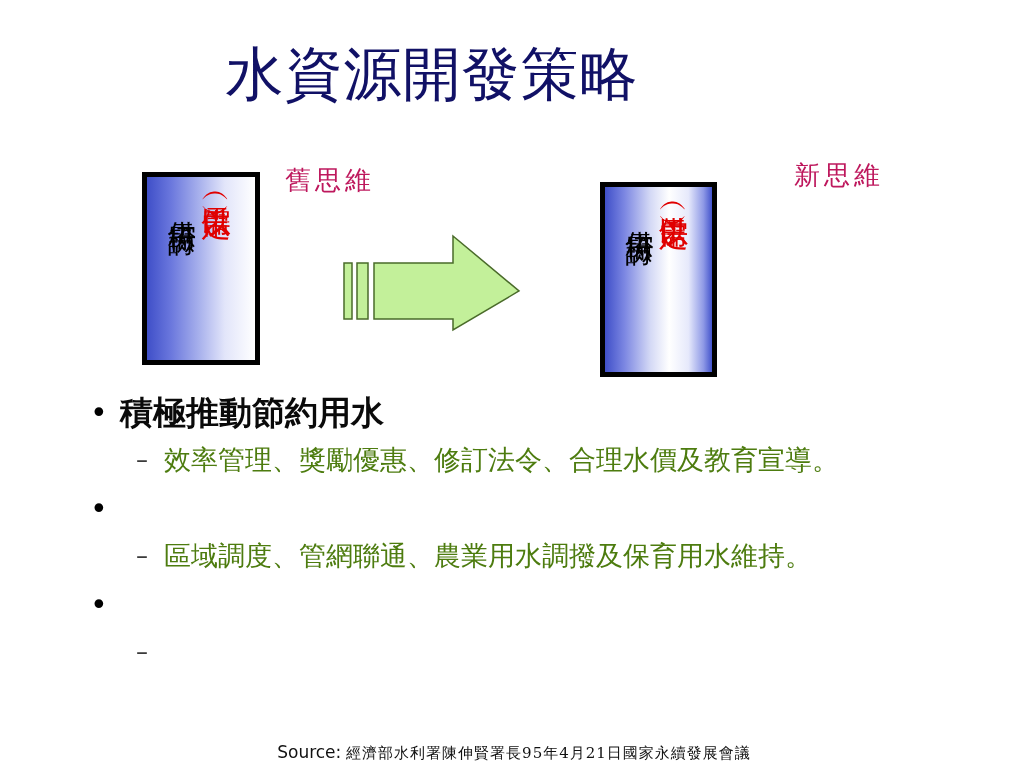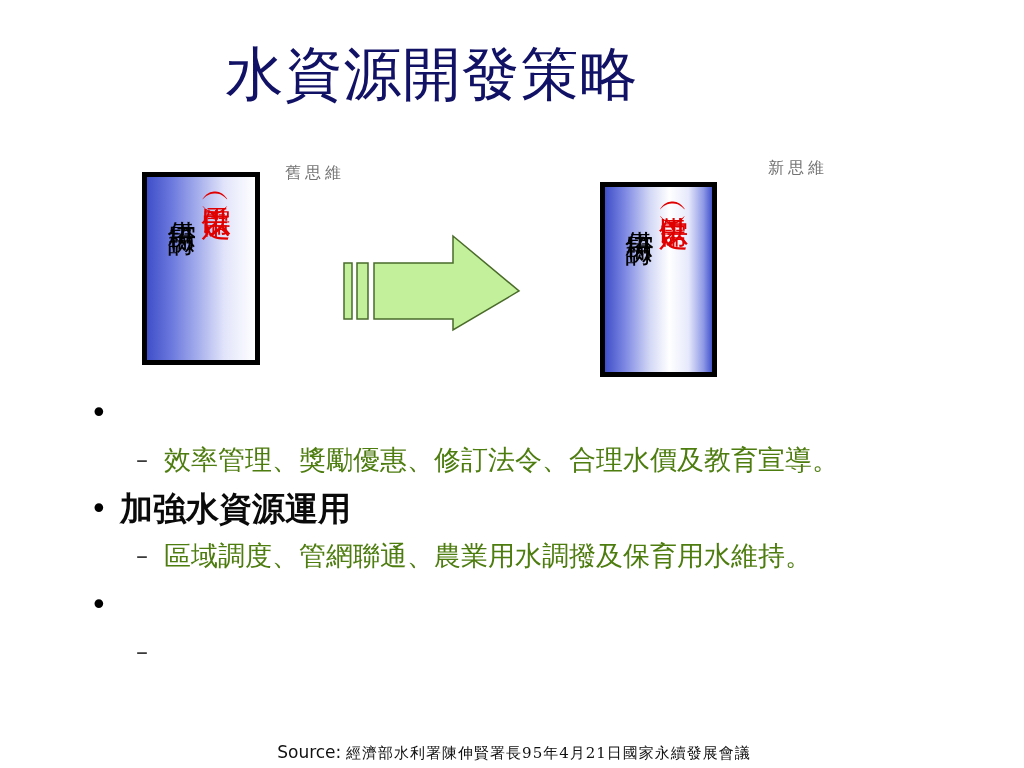--- a/index.html
+++ b/index.html
@@ -27,27 +27,27 @@
     line-height: 1.05;
     color: #111166;
     letter-spacing: 1px;
     white-space: nowrap;
   }
 
   
   .thinking-label {
     position: absolute;
     font-family: Liberation Serif, serif;
-    font-size: 16px;
-    color: #737373;
+    font-size: 26px;
+    color: #be185d;
     letter-spacing: 4px;
     white-space: nowrap;
   }
   #label-old { left: 285px; top: 163px; }
-  #label-new { left: 768px; top: 158px; }
+  #label-new { left: 794px; top: 158px; }
 
   
   .concept-box {
     position: absolute;
     border: 5px solid #000000;
     box-sizing: border-box;
     overflow: hidden;
   }
   .concept-box .inner {
     position: absolute;
@@ -214,31 +214,31 @@
     <rect x="14" y="30" width="11" height="56" fill="#c3f09a" stroke="#4a6b2a" stroke-width="1.5"></rect>
     <path d="M 31 30 L 110 30 L 110 3 L 176 58 L 110 97 L 110 86 L 31 86 Z" fill="#c3f09a" stroke="#4a6b2a" stroke-width="1.5" stroke-linejoin="miter"></path>
   </svg>
 </div>
 
 <div id="bullet-list">
 
   <div class="bullet-group">
     <div class="bullet-row">
       <span class="bullet-marker">•</span>
+      <span class="bullet-text">積極推動節約用水</span>
     </div>
     <div class="sub-row">
       <span class="sub-marker">–</span>
       <span class="sub-text">效率管理、獎勵優惠、修訂法令、合理水價及教育宣導。</span>
     </div>
   </div>
 
   <div class="bullet-group">
     <div class="bullet-row">
       <span class="bullet-marker">•</span>
-      <span class="bullet-text">加強水資源運用</span>
     </div>
     <div class="sub-row">
       <span class="sub-marker">–</span>
       <span class="sub-text">區域調度、管網聯通、農業用水調撥及保育用水維持。</span>
     </div>
   </div>
 
   <div class="bullet-group">
     <div class="bullet-row">
       <span class="bullet-marker">•</span>

